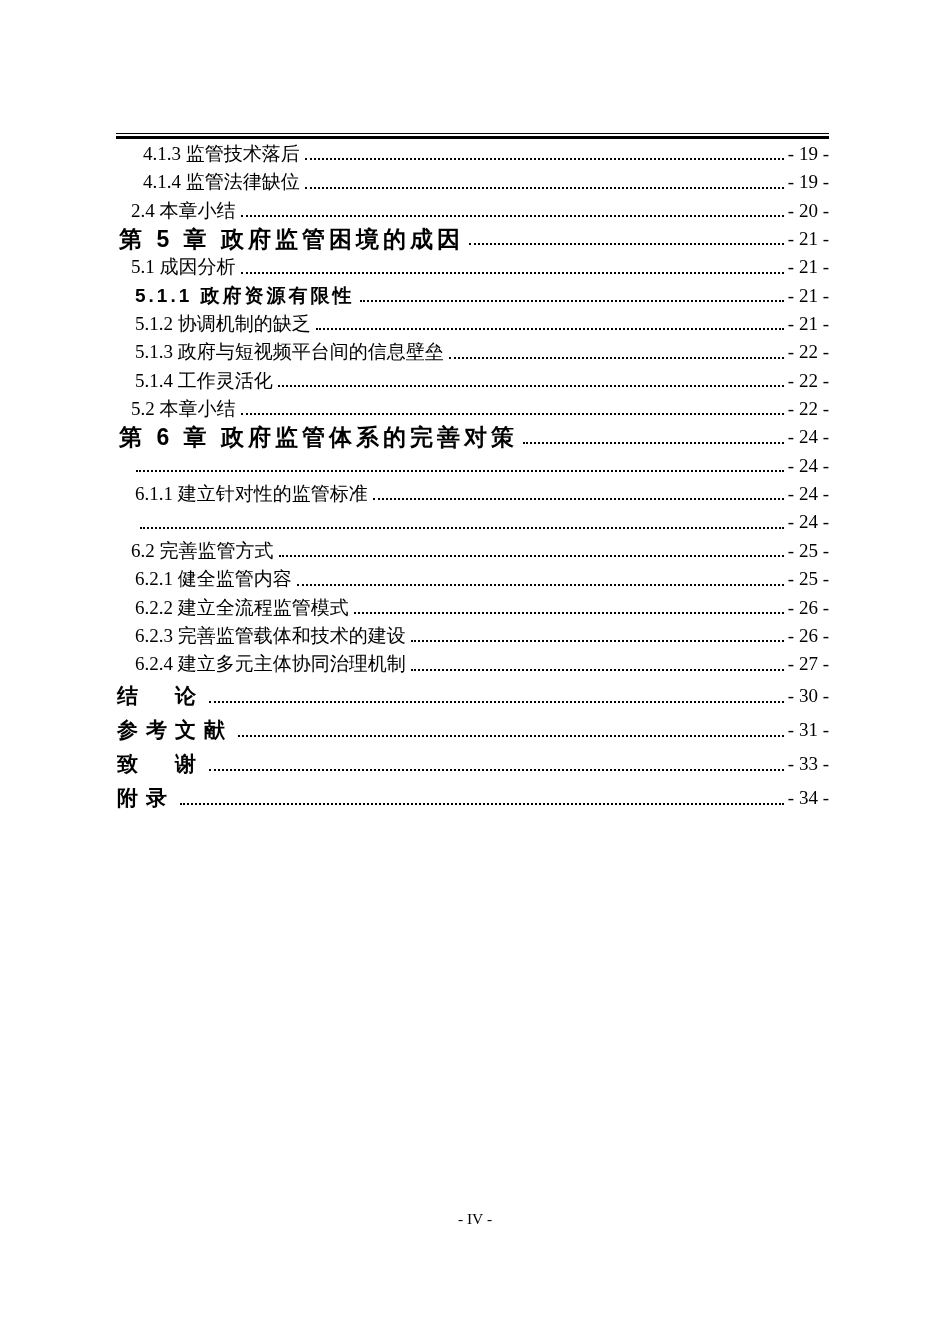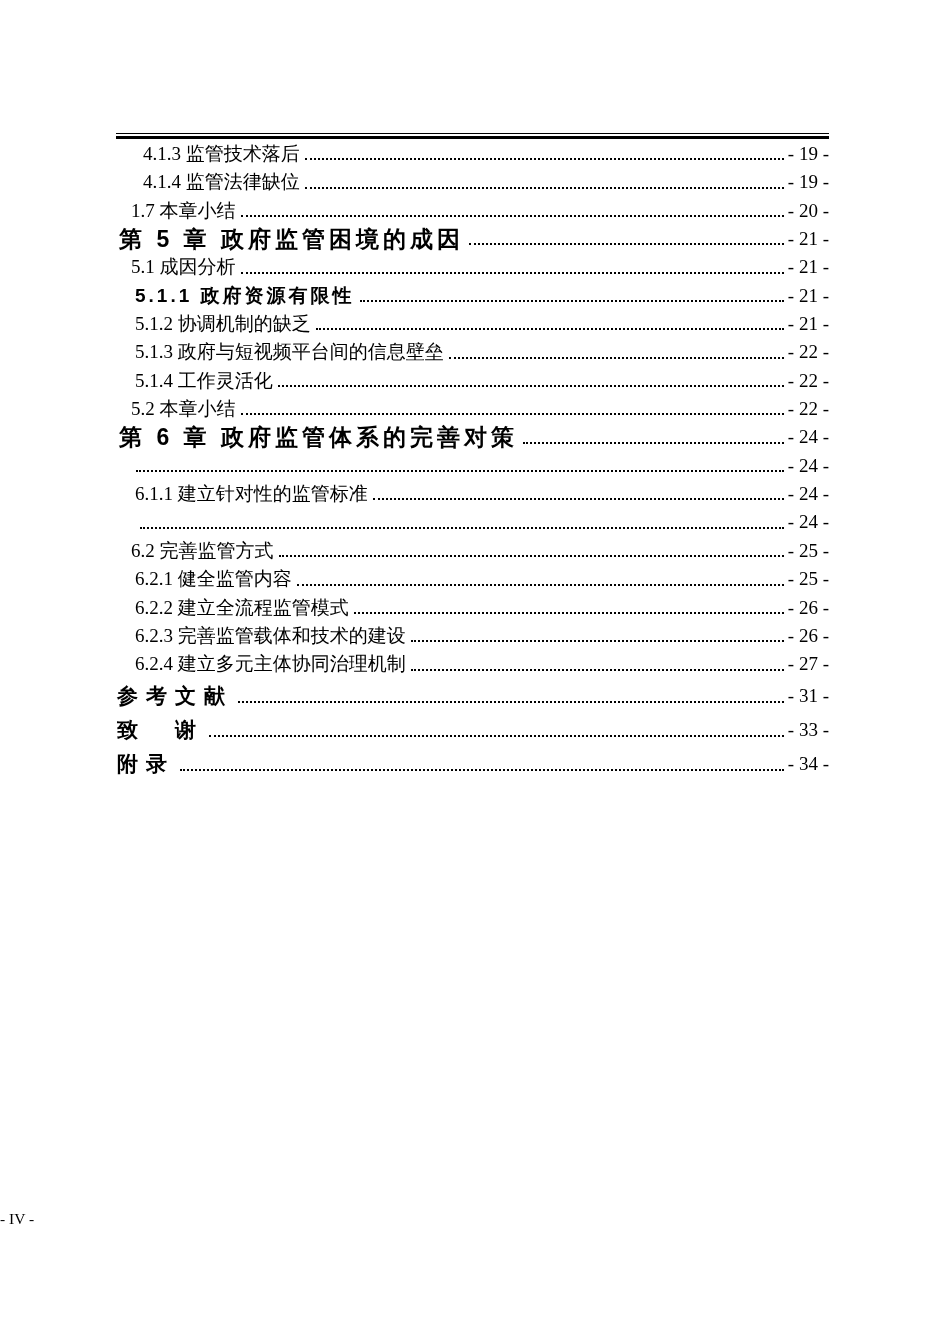--- a/index.html
+++ b/index.html
@@ -69,41 +69,42 @@
     font-size: 21px;
     letter-spacing: 8px;
   }
   .row.end .leader { margin-bottom: 10px; }
 
   .footer {
     position: absolute;
     left: 0;
     top: 1210px;
     width: 100%;
+    text-align: center;
     font-size: 15.5px;
   }
 </style>
 </head>
 <body>
 
 <div class="page">
   <div class="header-rule"></div>
   <div class="toc">
       <div class="row subsection-deep">
         <span class="label">4.1.3 监管技术落后</span>
         <span class="leader"></span>
         <span class="pg">- 19 -</span>
       </div>
       <div class="row subsection-deep">
         <span class="label">4.1.4 监管法律缺位</span>
         <span class="leader"></span>
         <span class="pg">- 19 -</span>
       </div>
       <div class="row section">
-        <span class="label">1.7 本章小结</span>
+        <span class="label">2.4 本章小结</span>
         <span class="leader"></span>
         <span class="pg">- 20 -</span>
       </div>
       <div class="row chapter">
         <span class="label">第 5 章 政府监管困境的成因</span>
         <span class="leader"></span>
         <span class="pg">- 21 -</span>
       </div>
       <div class="row section">
         <span class="label">5.1 成因分析</span>
@@ -170,20 +171,25 @@
       </div>
       <div class="row subsection">
         <span class="label">6.2.3 完善监管载体和技术的建设</span>
         <span class="leader"></span>
         <span class="pg">- 26 -</span>
       </div>
       <div class="row subsection">
         <span class="label">6.2.4 建立多元主体协同治理机制</span>
         <span class="leader"></span>
         <span class="pg">- 27 -</span>
+      </div>
+      <div class="row end">
+        <span class="label">结　论</span>
+        <span class="leader"></span>
+        <span class="pg">- 30 -</span>
       </div>
       <div class="row end">
         <span class="label">参考文献</span>
         <span class="leader"></span>
         <span class="pg">- 31 -</span>
       </div>
       <div class="row end">
         <span class="label">致　谢</span>
         <span class="leader"></span>
         <span class="pg">- 33 -</span>

